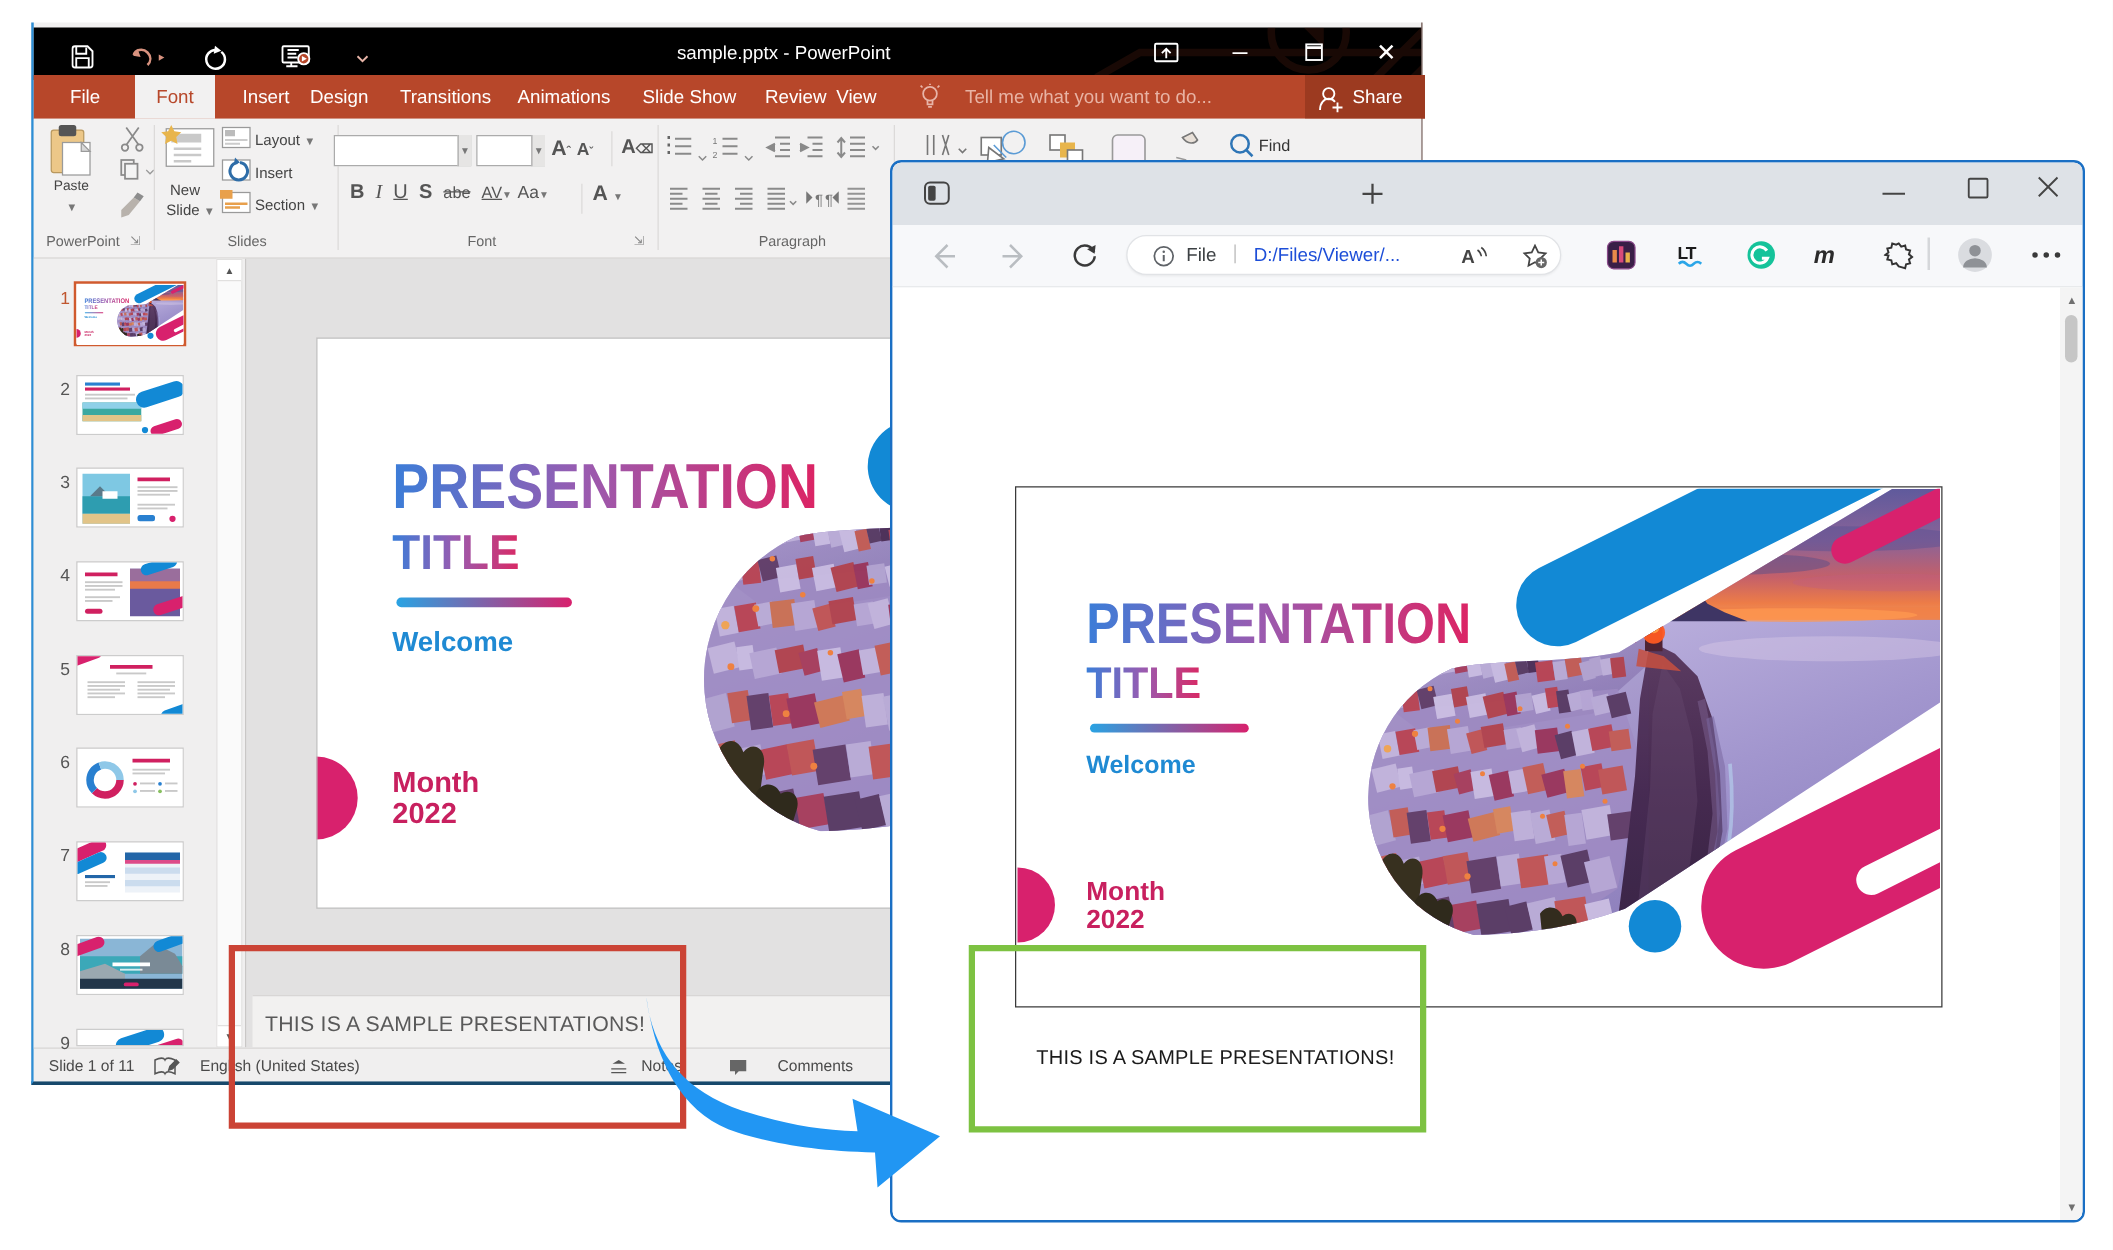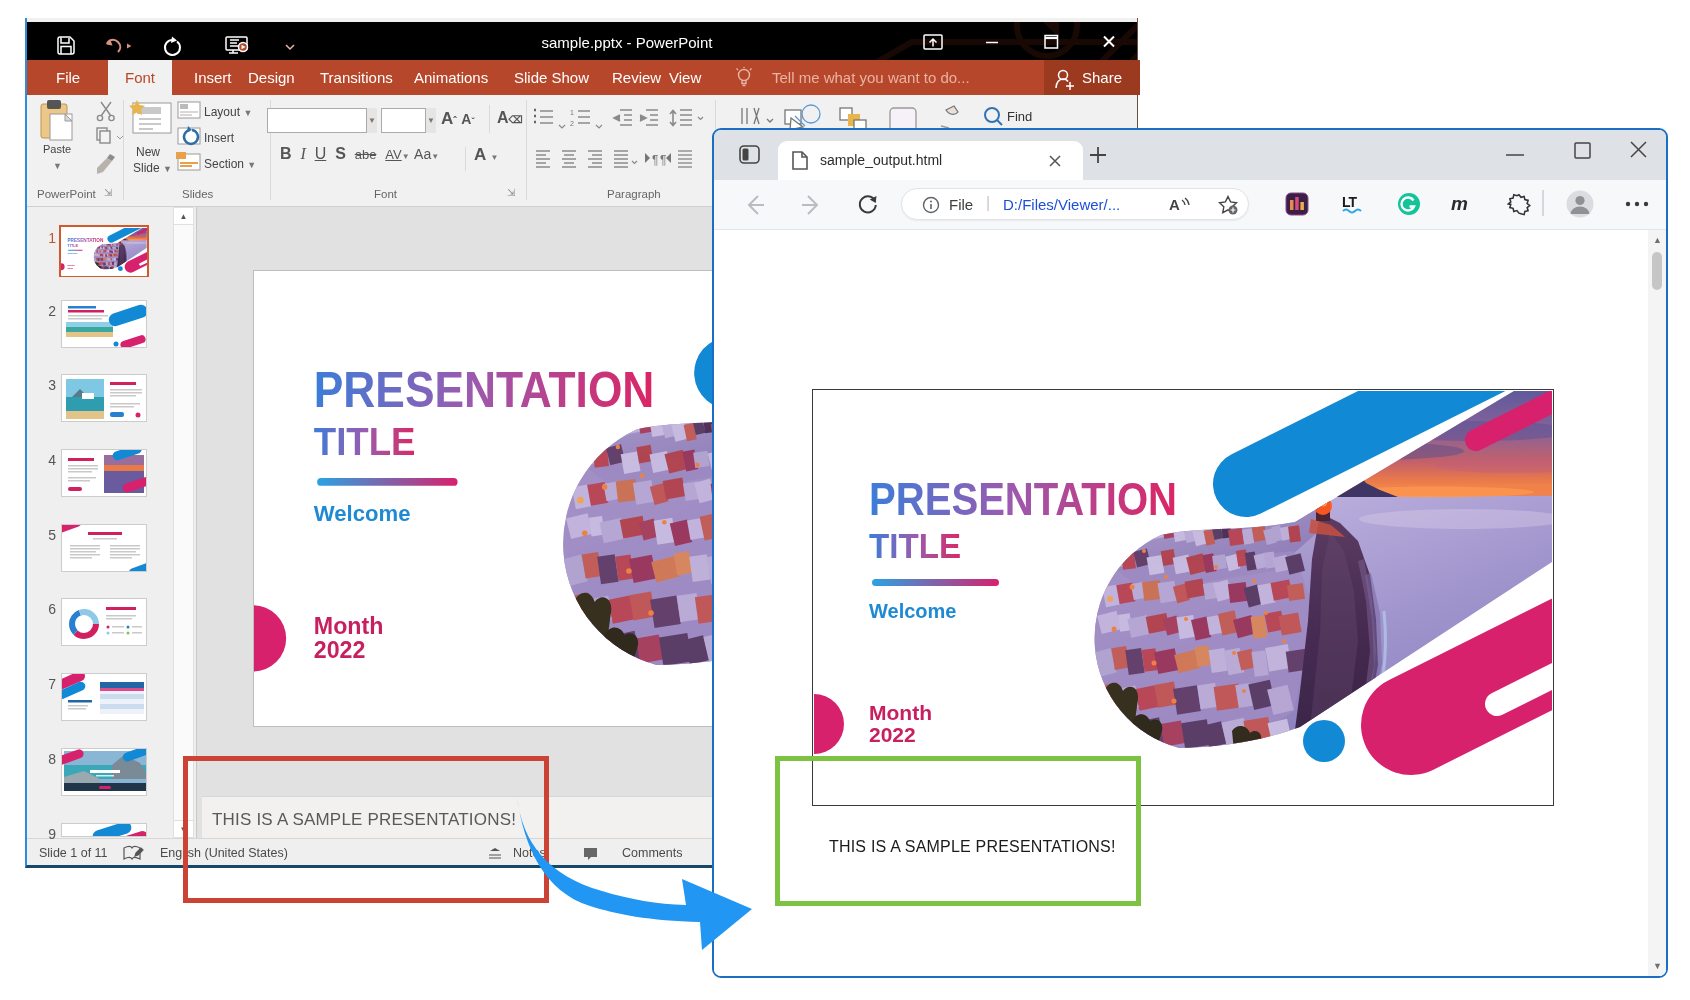--- a/index.html
+++ b/index.html
@@ -604,30 +604,20 @@
   </svg>
 </div>
 
 <div class="a" id="br" style="left:712px;top:128px;width:956px;height:850px;background:#fff;border:2px solid #1A6FC4;border-radius:9px;overflow:hidden">
 
   <div class="a" style="left:0;top:0;width:100%;height:50px;background:#DEE2E7">
     <svg class="a" style="left:25px;top:14px" width="22" height="22">
           <rect x="1" y="2" width="19" height="17" rx="4" fill="none" stroke="#444" stroke-width="1.6"></rect>
           <rect x="3.5" y="4.5" width="6" height="12" rx="1.5" fill="#444"></rect>
         </svg>
-    <div class="a" style="left:64px;top:11px;width:305px;height:39px;background:#fff;border-radius:9px 9px 0 0">
-      <svg class="a" style="left:14px;top:10px" width="16" height="19">
-            <path d="M1,1 h9 l5,5 v12 h-14 z" fill="none" stroke="#555" stroke-width="1.6"></path>
-            <path d="M10,1 v5 h5" fill="none" stroke="#555" stroke-width="1.6"></path>
-          </svg>
-      <div class="a" style="left:42px;top:11px;font-size:14px;color:#2b2b2b">sample_output.html</div>
-      <svg class="a" style="left:270px;top:13px" width="14" height="14">
-            <path d="M2,2 l10,10 M12,2 l-10,10" stroke="#555" stroke-width="1.5"></path>
-          </svg>
-    </div>
     <svg class="a" style="left:374px;top:15px" width="20" height="20">
           <path d="M10,2 v16 M2,10 h16" stroke="#444" stroke-width="1.8"></path>
         </svg>
     <svg class="a" style="left:790px;top:18px" width="24" height="14">
           <path d="M2,7 h18" stroke="#444" stroke-width="1.5"></path>
         </svg>
     <svg class="a" style="left:859px;top:11px" width="20" height="20">
           <rect x="2" y="2" width="15" height="15" rx="1" fill="none" stroke="#444" stroke-width="1.5"></rect>
         </svg>
     <svg class="a" style="left:915px;top:10px" width="20" height="20">

